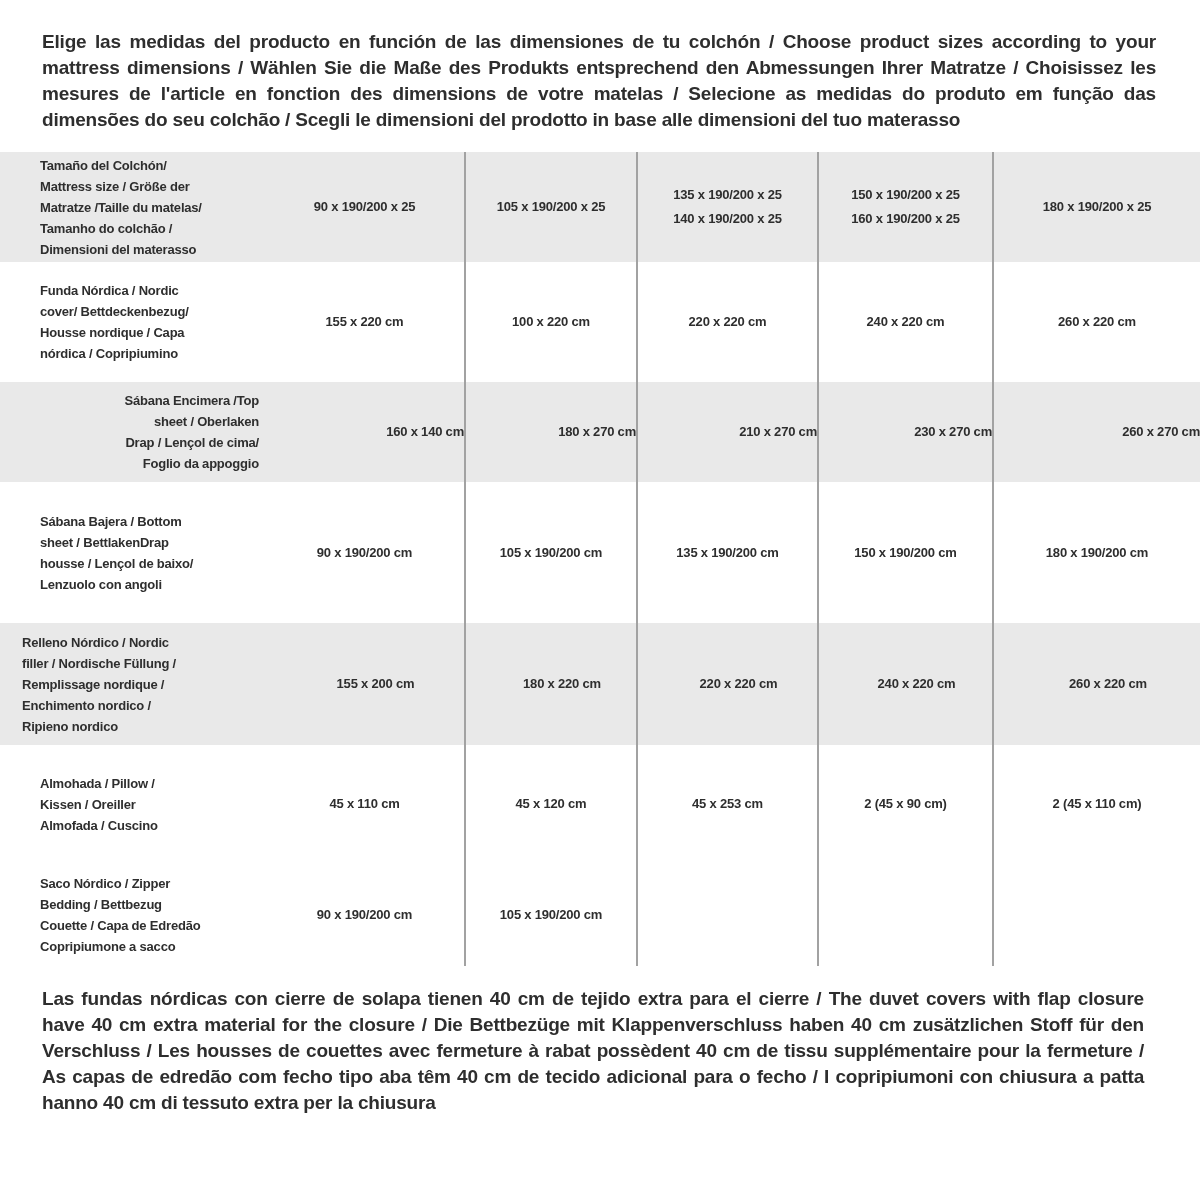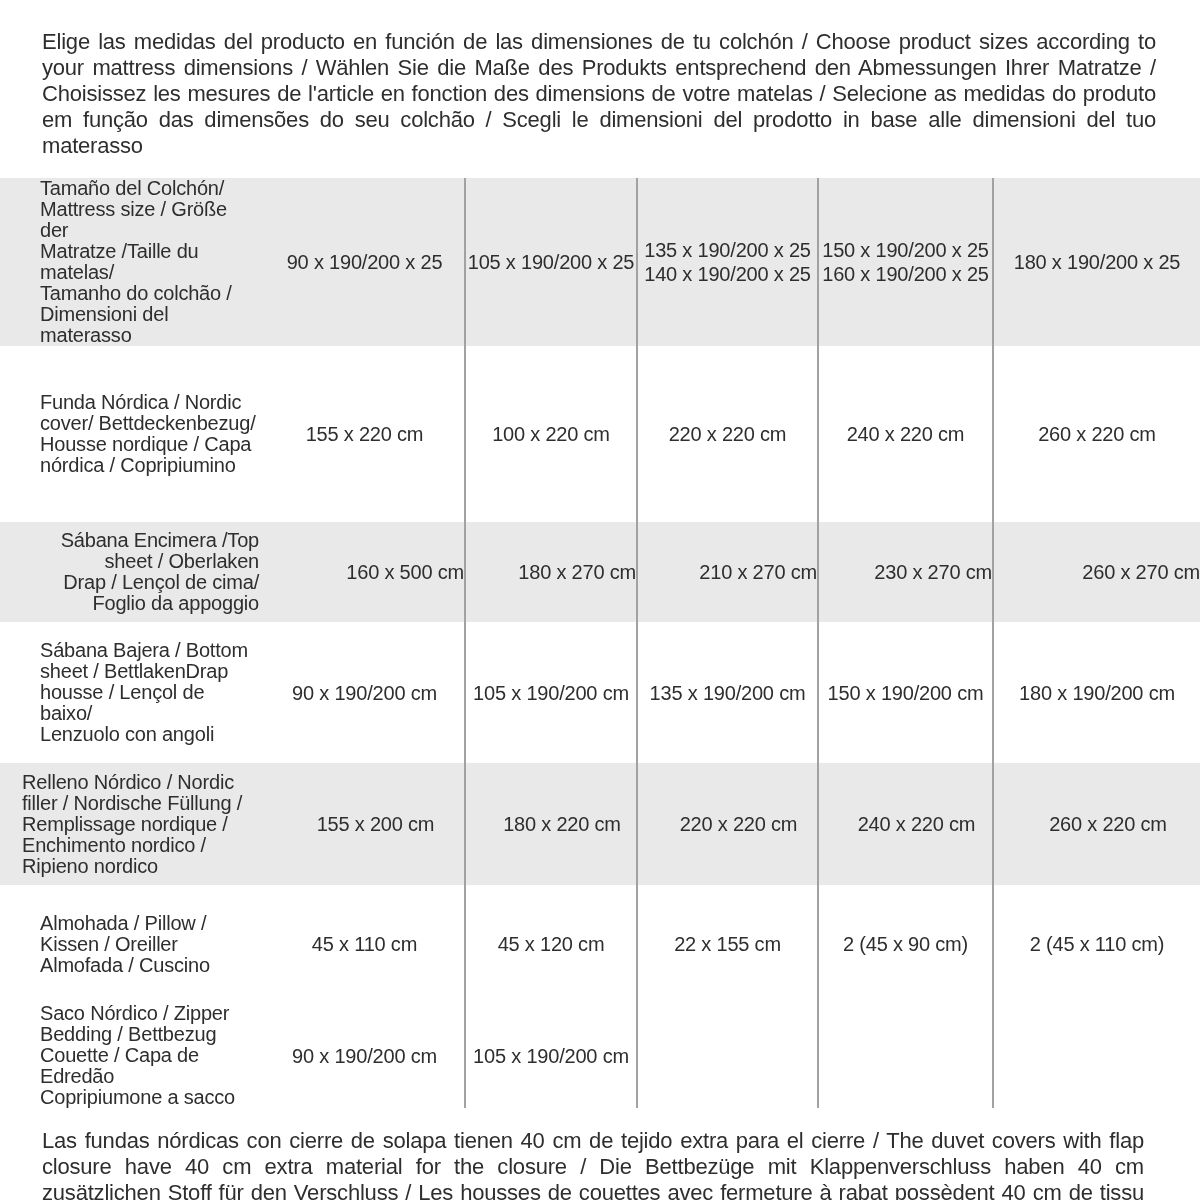--- a/index.html
+++ b/index.html
@@ -5,60 +5,60 @@
   * { margin: 0; padding: 0; box-sizing: border-box; }
   html, body { width: 1200px; height: 1200px; background: #ffffff; overflow: hidden; }
   body {
     font-family: "Liberation Sans", "DejaVu Sans", sans-serif;
     color: #2e2e2e;
     -webkit-font-smoothing: antialiased;
   }
   .page { width: 1200px; height: 1200px; position: relative; }
 
   .intro, .outro {
-    font-weight: normal;
-    font-size: 22px;
+    font-weight: bold;
+    font-size: 19px;
     line-height: 26px;
     text-align: justify;
     letter-spacing: -0.2px;
     font-stretch: condensed;
   }
   .intro { margin: 29px 44px 0 42px; }
   .outro { margin: 20px 56px 0 42px; }
 
   table.size-table {
     border-collapse: collapse;
     table-layout: fixed;
     width: 1200px;
     margin-top: 19px;
   }
   table.size-table td {
-    font-weight: normal;
-    font-size: 20px;
+    font-weight: bold;
+    font-size: 13px;
     letter-spacing: -0.2px;
     font-stretch: condensed;
     vertical-align: middle;
     white-space: pre-line;
   }
   td.label {
     text-align: left;
     padding-left: 40px;
     padding-right: 6px;
     line-height: 21px;
   }
   td.val {
     text-align: center;
     line-height: 24px;
   }
   
   table.size-table td:nth-child(n+3) { border-left: 2px solid #a2a2a2; }
 
   tr.shade { background: #e9e9e9; }
   tr.r1 td { height: 110px; }
-  tr.r2 td { height: 176px; }
+  tr.r2 td { height: 120px; }
   tr.r3 td { height: 100px; text-align: right; }
   tr.r4 td { height: 141px; }
   tr.r5 td { height: 122px; padding-left: 22px; }
   tr.r6 td { height: 118px; }
   tr.r7 td { height: 110px; }
   tr.r8 td { height: 103px; }
 </style>
 </head>
 <body>
 
@@ -101,21 +101,21 @@
         <td class="val">220 x 220 cm</td>
         <td class="val">240 x 220 cm</td>
         <td class="val">260 x 220 cm</td>
       </tr>
 
       <tr class="shade r3">
         <td class="label">Sábana Encimera /Top
 sheet / Oberlaken
 Drap / Lençol de cima/
 Foglio da appoggio</td>
-        <td class="val">160 x 500 cm</td>
+        <td class="val">160 x 140 cm</td>
         <td class="val">180 x 270 cm</td>
         <td class="val">210 x 270 cm</td>
         <td class="val">230 x 270 cm</td>
         <td class="val">260 x 270 cm</td>
       </tr>
 
       <tr class="r4">
         <td class="label">Sábana Bajera / Bottom
 sheet / BettlakenDrap
 housse / Lençol de baixo/
@@ -139,21 +139,21 @@
         <td class="val">240 x 220 cm</td>
         <td class="val">260 x 220 cm</td>
       </tr>
 
       <tr class="r6">
         <td class="label">Almohada  / Pillow /
 Kissen / Oreiller
 Almofada / Cuscino</td>
         <td class="val">45 x 110 cm</td>
         <td class="val">45 x 120 cm</td>
-        <td class="val">22 x 155 cm</td>
+        <td class="val">45 x 253 cm</td>
         <td class="val">2 (45 x 90 cm)</td>
         <td class="val">2 (45 x 110 cm)</td>
       </tr>
 
 
       <tr class="r8">
         <td class="label">Saco Nórdico / Zipper
 Bedding / Bettbezug
 Couette  / Capa de Edredão
 Copripiumone a sacco</td>

